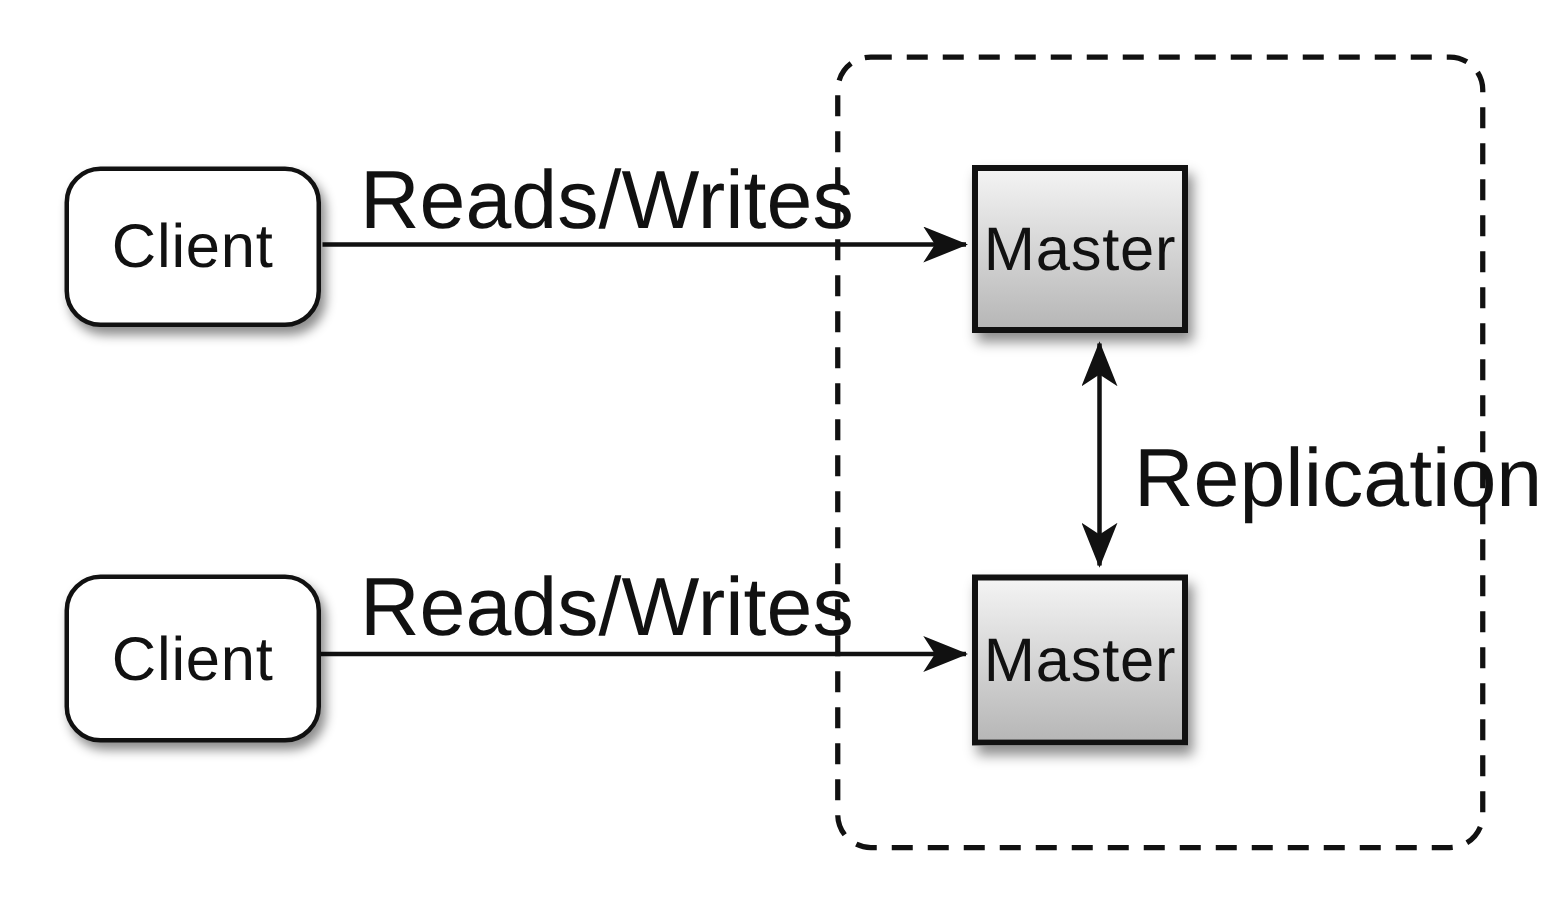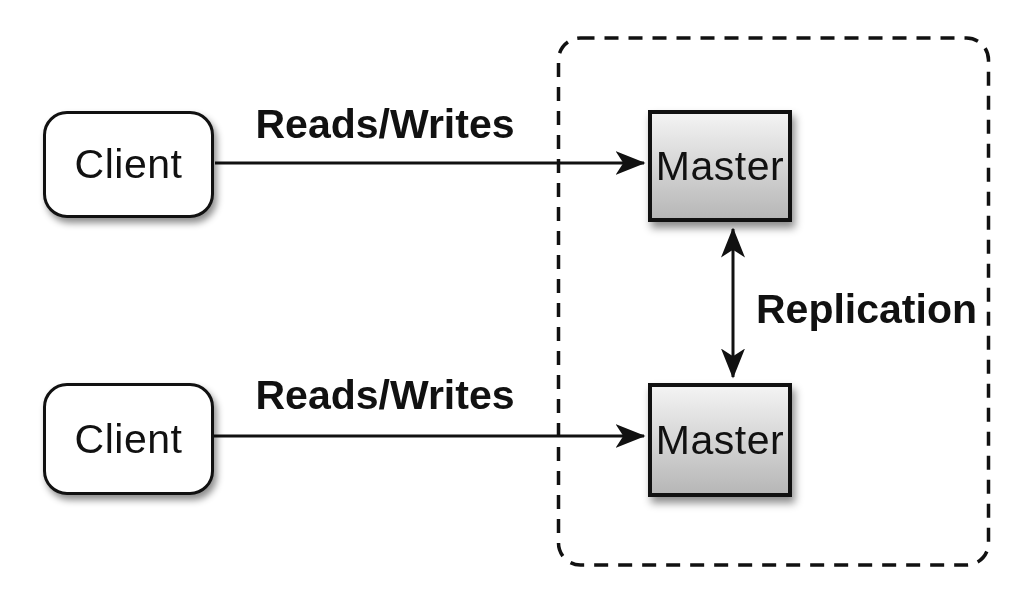--- a/index.html
+++ b/index.html
@@ -48,25 +48,24 @@
     left:648px;
     width:144px;
     background:linear-gradient(180deg,var(--master-gradient-top),var(--master-gradient-bottom));
     border:4px solid var(--stroke);
     box-shadow:3px 6px 8px rgba(0,0,0,0.45);
   }
   .master.top{top:110px;height:112px;}
   .master.bottom{top:383px;height:114px;}
   .edge-label{
     position:absolute;
-    font-size:41px;
+    font-size:55px;
     color:var(--stroke);
     text-align:center;
     white-space:nowrap;
-    font-weight:bold;
   }
   .rw-top{left:240px;top:101px;width:290px;}
   .rw-bottom{left:240px;top:372px;width:290px;}
   .replication-label{left:756px;top:274px;width:220px;margin-top:12px;}
 </style>
 </head>
 <body>
 
 <div class="stage">
 

